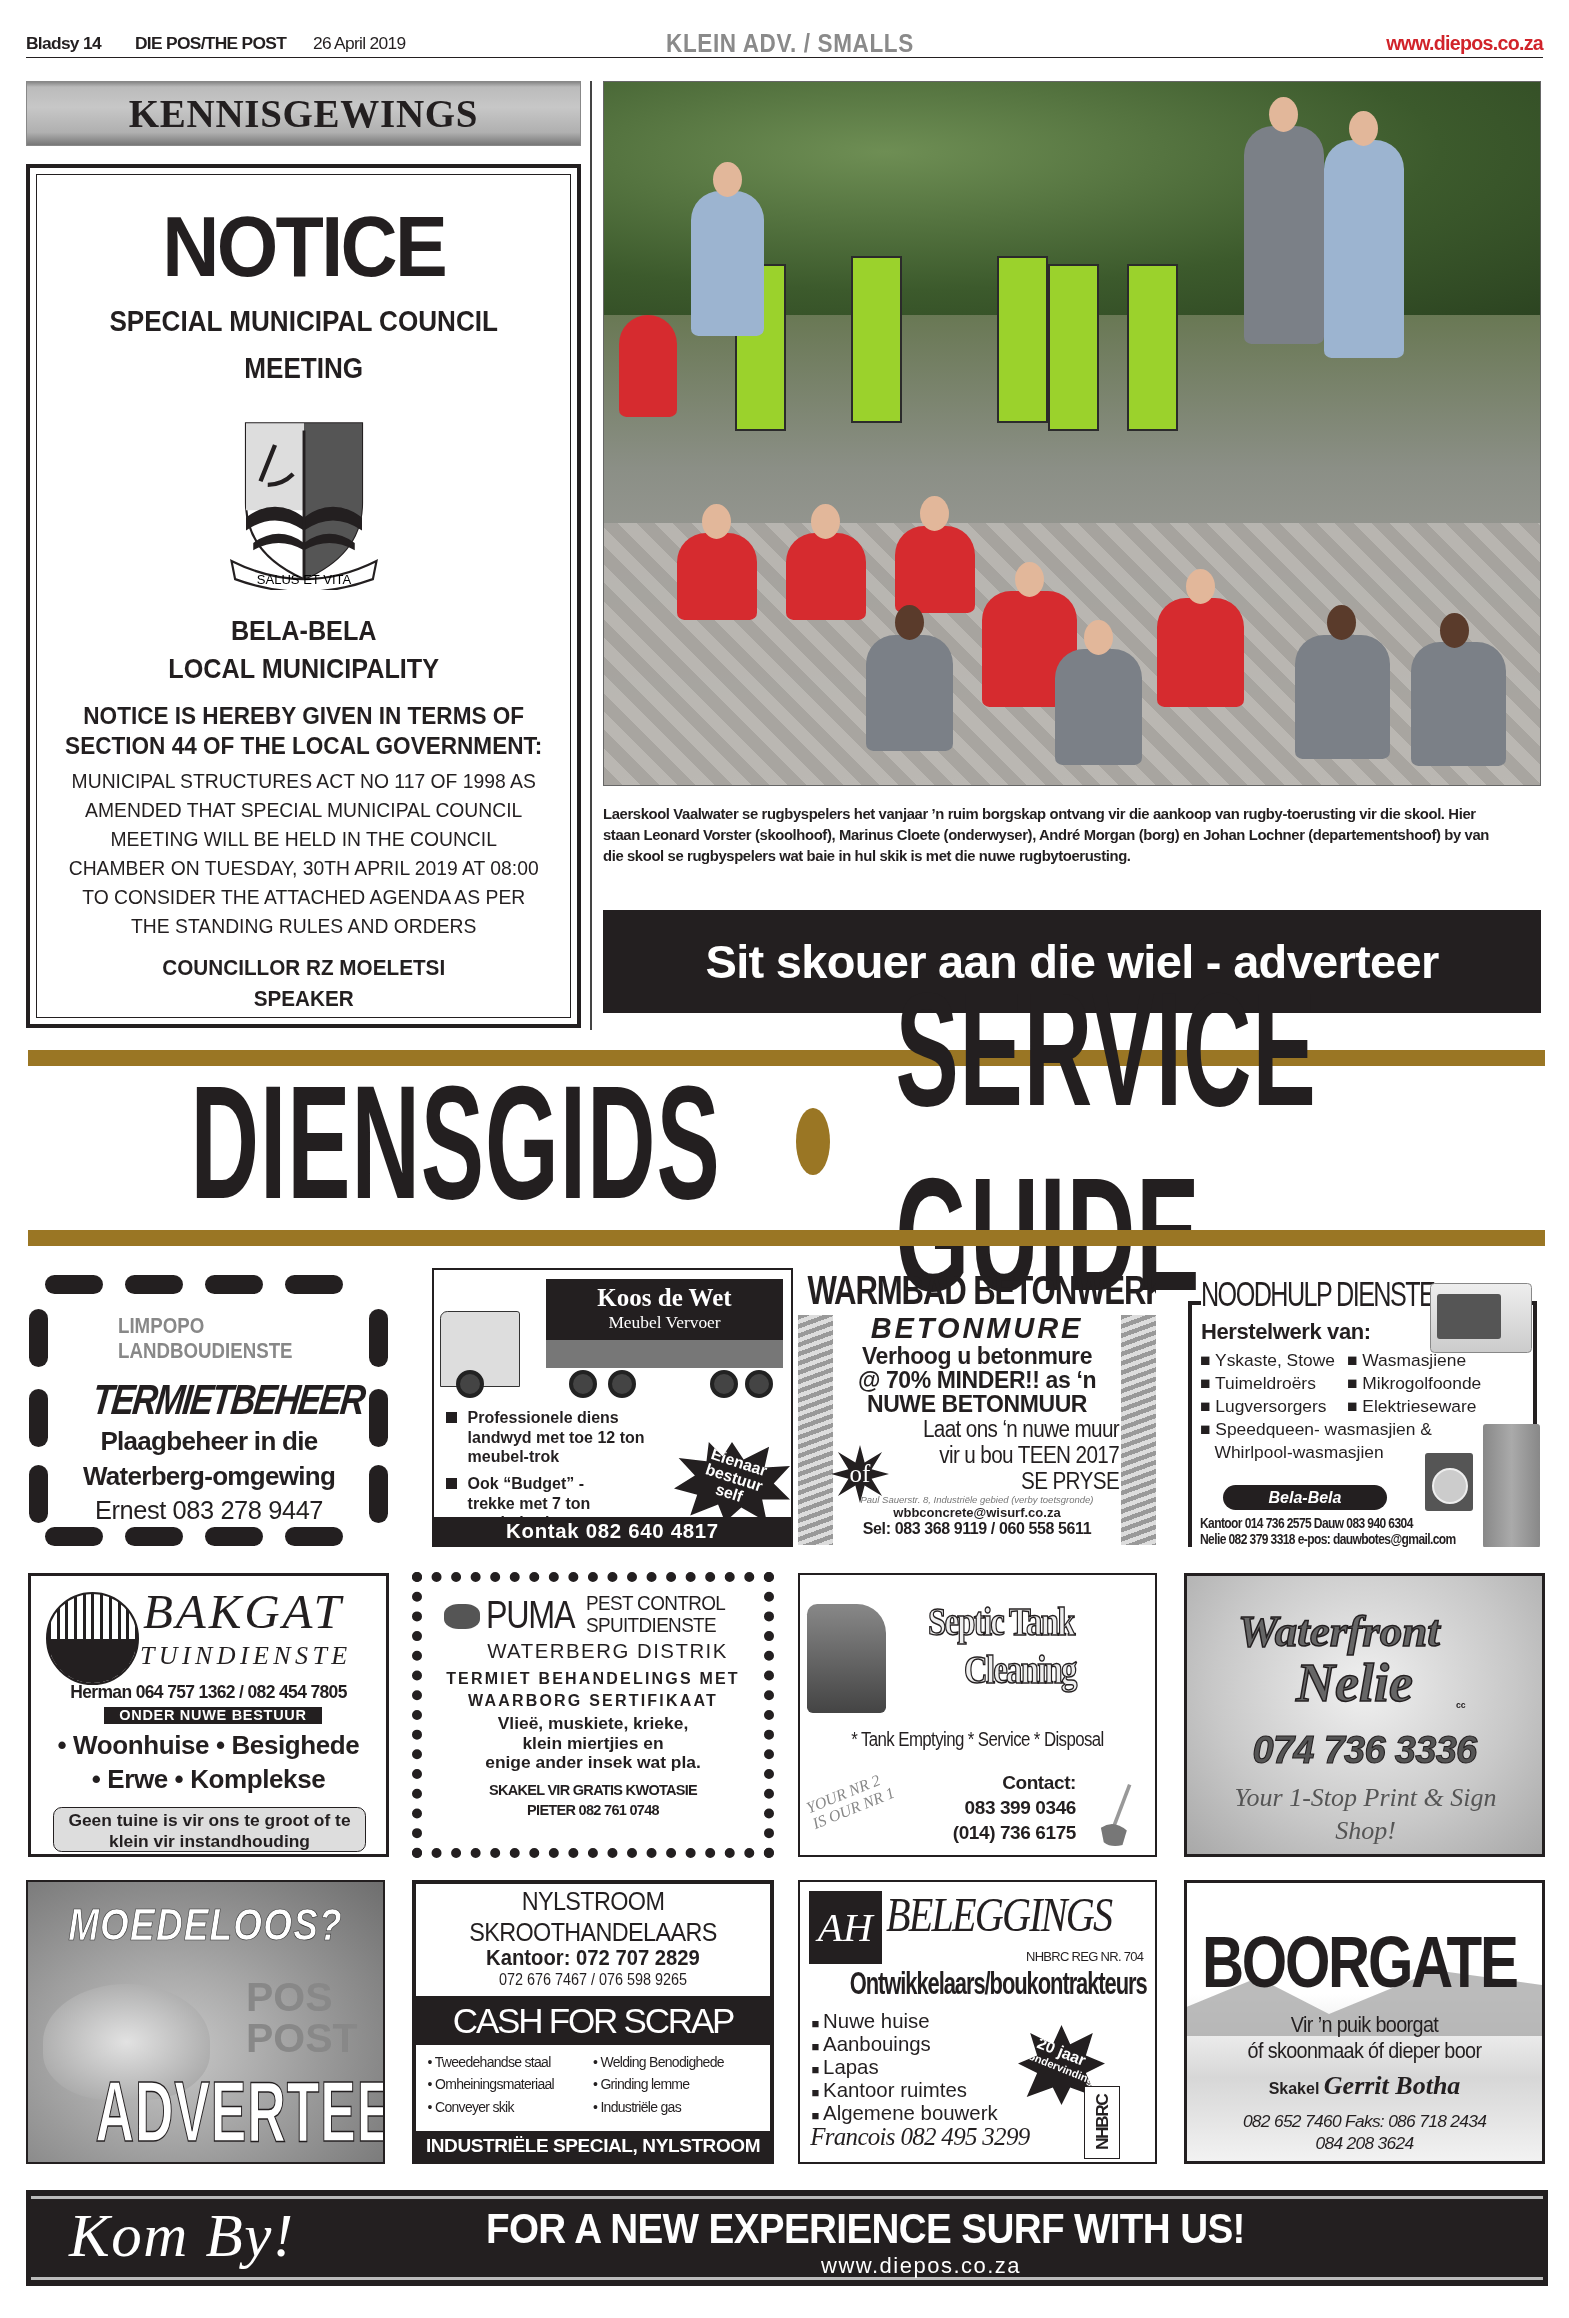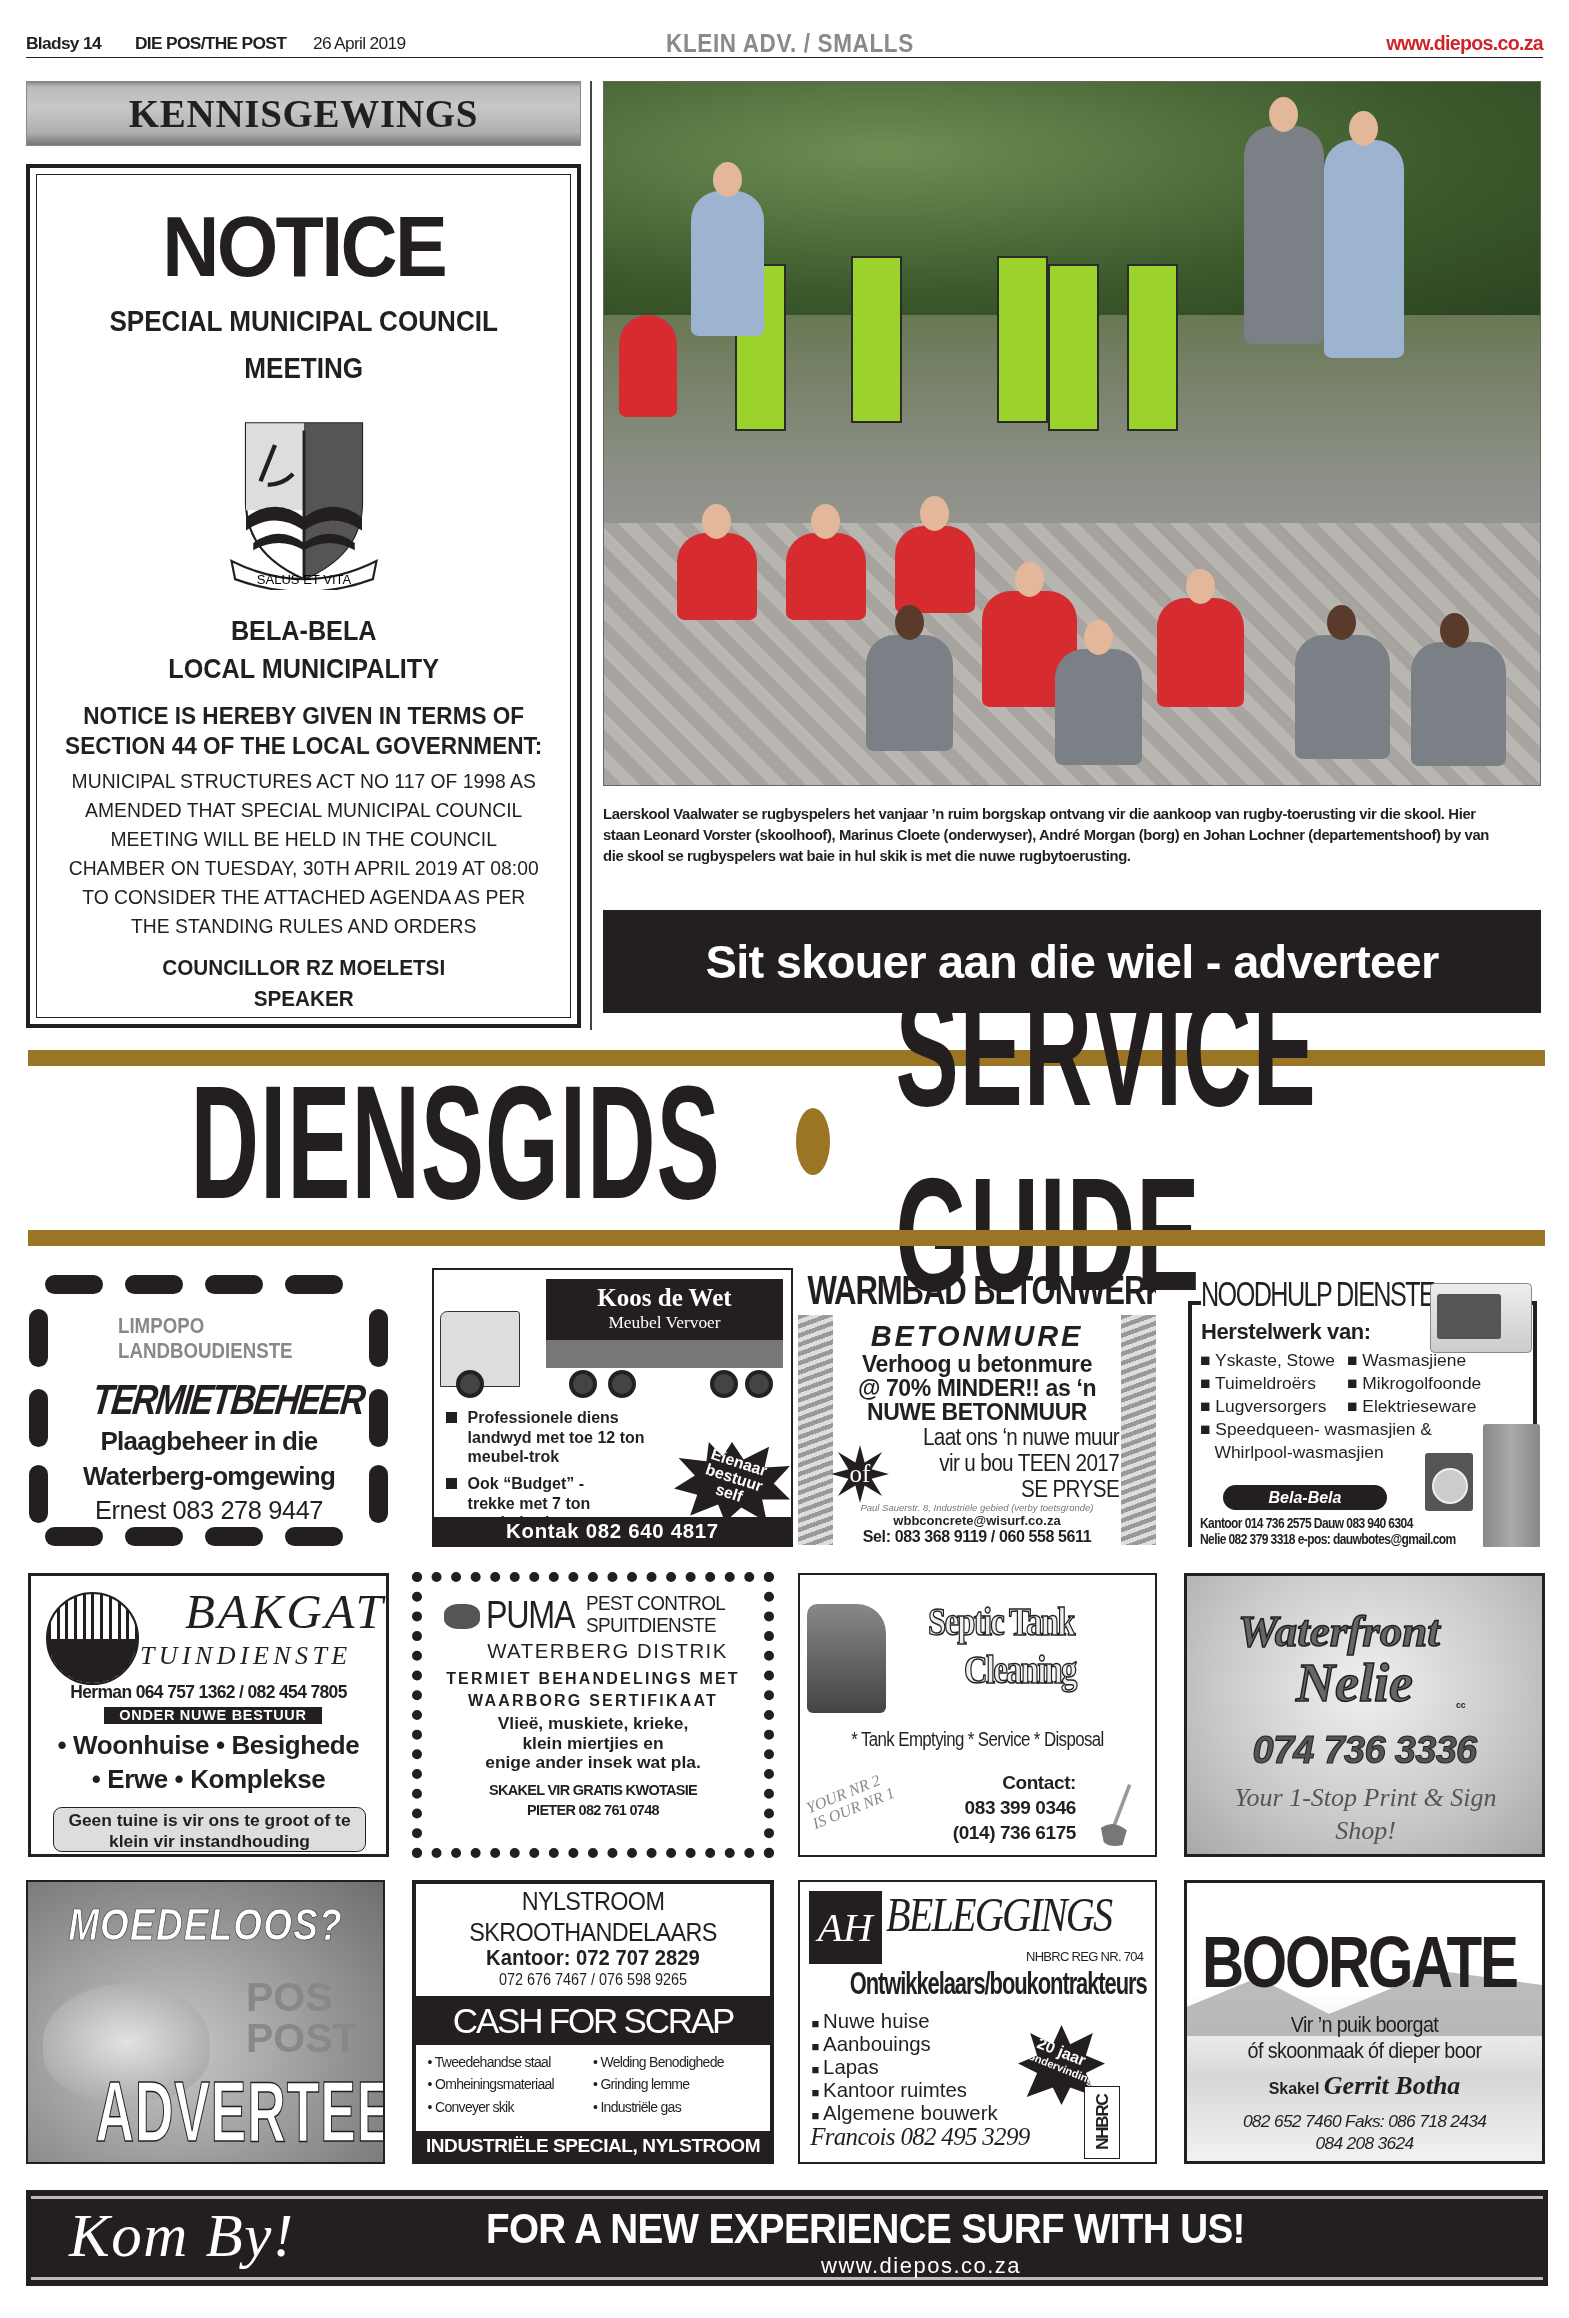--- a/index.html
+++ b/index.html
@@ -79,21 +79,21 @@
   .koos li { font-size: 16px; font-weight: bold; line-height: 19.6px; margin-bottom: 7.3px; padding-left: 22px; position: relative; }
   .koos li:before { content: ""; position: absolute; left: 0; top: 3.6px; width: 11.6px; height: 11.6px; background: #231f20; }
   .koos .star { position: absolute; left: 240px; top: 172px; width: 116px; height: 80px; background: #231f20; clip-path: polygon(50% 0,60% 22%,82% 6%,78% 32%,100% 30%,86% 52%,100% 72%,76% 72%,80% 100%,58% 82%,44% 100%,38% 78%,14% 92%,20% 66%,0 58%,18% 42%,4% 20%,28% 24%,30% 0,42% 18%); }
   .koos .star span { position: absolute; left: 20.4px; top: 11.6px; width: 80px; color: #fff; font-size: 16px; font-weight: bold; line-height: 16px; transform: rotate(18deg); display: block; }
   .koos .contact { position: absolute; left: 0; bottom: 0; width: 100%; height: 28px; background: #231f20; color: #fff; font-size: 20.4px; font-weight: bold; line-height: 28px; letter-spacing: 0.7px; }
 
   
   .warmbad { left: 798px; top: 1268px; width: 358px; height: 279px; }
   .pillar { position: absolute; top: 47px; width: 35px; height: 230px; background: repeating-linear-gradient(160deg, #999 0 4.4px, #ddd 4.4px 8.7px); }
   .w-h { font-family: "Liberation Sans Narrow", "Liberation Sans", sans-serif; font-size: 41px; font-weight: bold; letter-spacing: -1.5px; line-height: 44px; transform: scaleX(0.76); white-space: nowrap; margin-left: -44px; margin-right: -44px; }
-  .w-s { font-size: 29px; font-weight: bold; font-style: italic; letter-spacing: 2.9px; line-height: 32px; margin-top: 8px; }
+  .w-s { font-size: 29px; font-weight: bold; font-style: italic; letter-spacing: 2.9px; line-height: 32px; }
   .w-b { font-size: 23px; font-weight: 900; line-height: 24px; letter-spacing: -0.4px; }
   .w-l { font-size: 23px; line-height: 26px; text-align: right; padding-right: 41px; letter-spacing: -0.7px; transform: scaleX(0.9); transform-origin: right; }
   .w-addr { font-size: 9.5px; font-style: italic; color: #777; }
   .w-mail { font-size: 13px; font-weight: bold; }
   .w-sel { font-size: 16px; font-weight: bold; letter-spacing: -0.4px; }
   .warmbad .ofstar { position: absolute; left: 33px; top: 177px; width: 58px; height: 58px; background: #231f20; clip-path: polygon(50% 0,58% 30%,88% 12%,70% 42%,100% 50%,70% 58%,88% 88%,58% 70%,50% 100%,42% 70%,12% 88%,30% 58%,0 50%,30% 42%,12% 12%,42% 30%); color: #fff; font-family: "Liberation Serif", serif; font-size: 25px; line-height: 58px; }
 
   
   .nood { left: 1178px; top: 1268px; width: 368px; height: 279px; }
   .nood .bracket { position: absolute; left: 10.2px; top: 33px; width: 349px; height: 247px; border: 4.4px solid #231f20; border-bottom: none; }
@@ -107,21 +107,21 @@
   .nood .bela { position: absolute; left: 45px; top: 217px; width: 164px; height: 25px; border-radius: 14.5px; background: #231f20; color: #fff; font-size: 16px; font-weight: bold; font-style: italic; line-height: 25px; }
   .nood .wash { position: absolute; left: 247px; top: 185px; width: 48px; height: 58px; background: #555; border-radius: 2.9px; }
   .nood .wash:after { content: ""; position: absolute; left: 7.3px; top: 14.5px; width: 32px; height: 32px; border-radius: 50%; background: #ccc; border: 2.9px solid #eee; }
   .nood .fridge { position: absolute; left: 305px; top: 156px; width: 57px; height: 124px; background: linear-gradient(90deg, #888, #aaa, #888); border-radius: 2.9px; }
   .nood .contact { position: absolute; left: 22px; top: 247px; text-align: left; font-size: 14px; font-weight: bold; line-height: 16px; letter-spacing: -0.7px; transform: scaleX(0.86); transform-origin: left; white-space: nowrap; }
 
   
   .bakgat { left: 28px; top: 1573px; width: 361px; height: 284px; border: 3.6px solid #231f20; }
   .bakgat .mower { position: absolute; left: 14.5px; top: 16px; width: 93px; height: 93px; border-radius: 50%; background: repeating-linear-gradient(90deg, #231f20 0 2.9px, #fff 2.9px 8.7px); border: 2.9px solid #231f20; }
   .bakgat .mower:after { content: ""; position: absolute; left: 0; bottom: 0; width: 100%; height: 50%; background: #231f20; border-radius: 0 0 44px 44px; }
-  .bakgat .b1 { position: absolute; left: 112px; top: 7.3px; font-family: "Liberation Serif", serif; font-style: italic; font-size: 49px; letter-spacing: 2.9px; margin-left: 42px; }
+  .bakgat .b1 { position: absolute; left: 112px; top: 7.3px; font-family: "Liberation Serif", serif; font-style: italic; font-size: 49px; letter-spacing: 2.9px; }
   .bakgat .b2 { position: absolute; left: 109px; top: 65px; font-family: "Liberation Serif", serif; font-style: italic; font-size: 26px; letter-spacing: 4.4px; }
   .bakgat .ph { position: absolute; left: 0; top: 105px; width: 100%; font-size: 19px; font-weight: bold; letter-spacing: -0.7px; transform: scaleX(0.92); }
   .bakgat .onb { position: absolute; left: 73px; top: 131px; width: 218px; height: 17.4px; background: #231f20; color: #fff; font-size: 14.5px; font-weight: 900; line-height: 17.4px; letter-spacing: 0.7px; }
   .bakgat .l1, .bakgat .l2 { position: absolute; left: 0; width: 100%; font-size: 26px; font-weight: 900; letter-spacing: -0.4px; }
   .bakgat .l1 { top: 154px; }
   .bakgat .l2 { top: 188px; }
   .bakgat .pill { position: absolute; left: 22px; top: 231px; width: 313px; height: 45px; border-radius: 8.7px; border: 1.5px solid #231f20; background: #ddd; font-size: 17.4px; font-weight: bold; line-height: 20.4px; padding-top: 2.2px; }
 
   
   .puma { left: 412px; top: 1572px; width: 362px; height: 286px; border: 10.2px dotted #231f20; }

